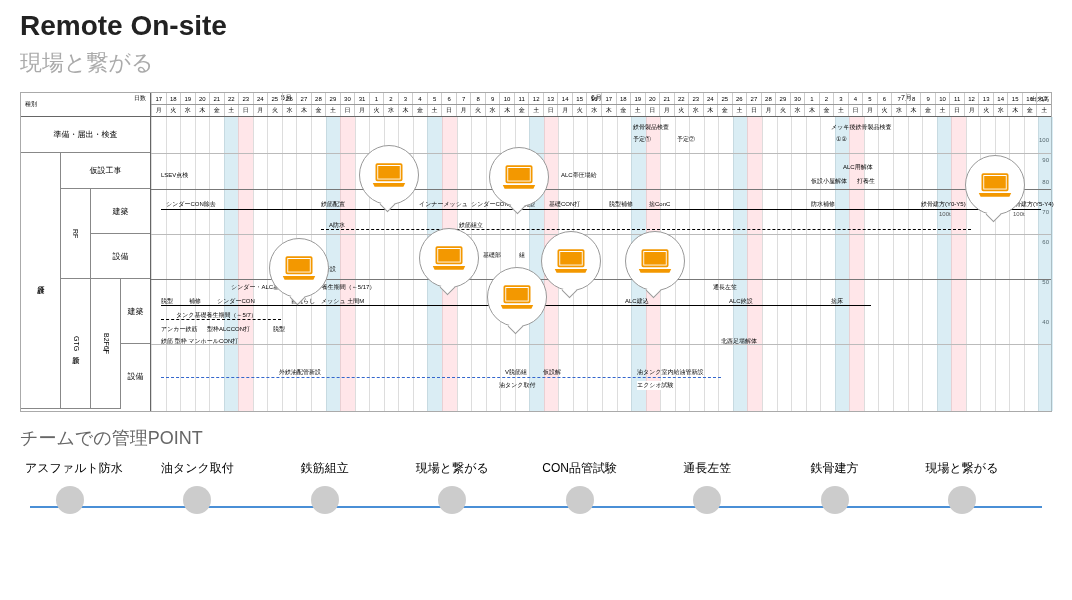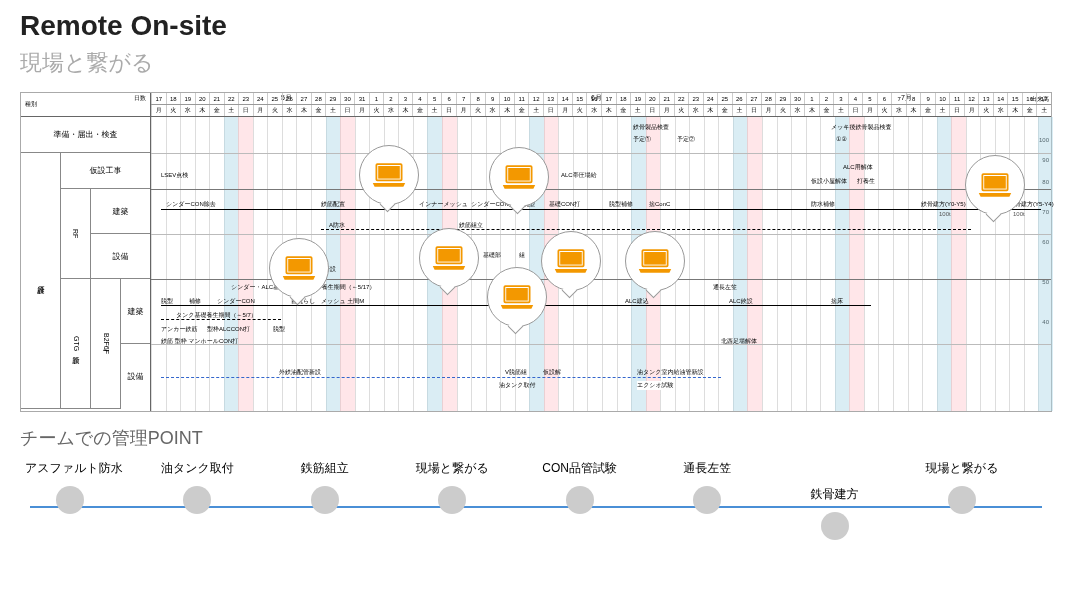--- a/index.html
+++ b/index.html
@@ -448,21 +448,21 @@
           <div class="tl-dot"></div>
         </div>
         <div class="tl-node" style="left: 504.714px; text-align: center;">
           <div class="tl-lbl">CON品管試験</div>
           <div class="tl-dot"></div>
         </div>
         <div class="tl-node" style="left: 632.143px;">
           <div class="tl-lbl">通長左笠</div>
           <div class="tl-dot"></div>
         </div>
-        <div class="tl-node" style="left: 759.571px; margin-top: 26px;">
+        <div class="tl-node" style="left: 759.571px;">
           <div class="tl-lbl">鉄骨建方</div>
           <div class="tl-dot"></div>
         </div>
         <div class="tl-node" style="left: 887px;">
           <div class="tl-lbl">現場と繋がる</div>
           <div class="tl-dot"></div>
         </div>
       </div>
   </div>
 </div>

